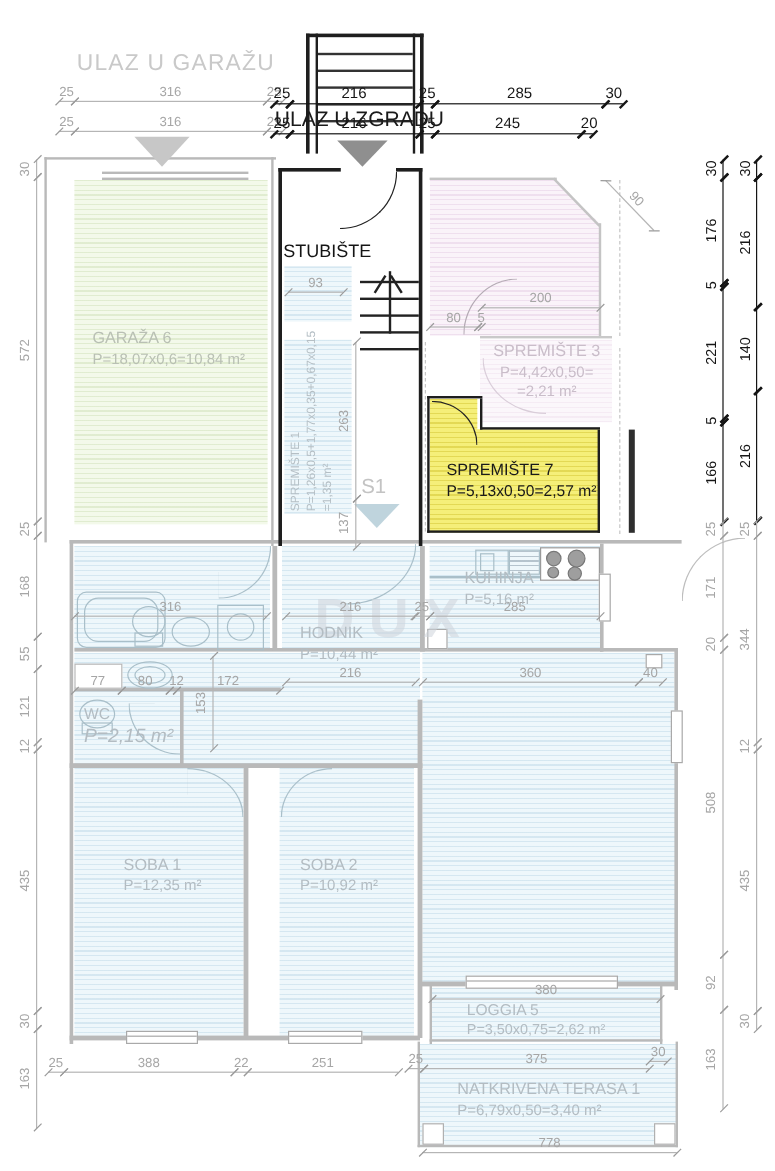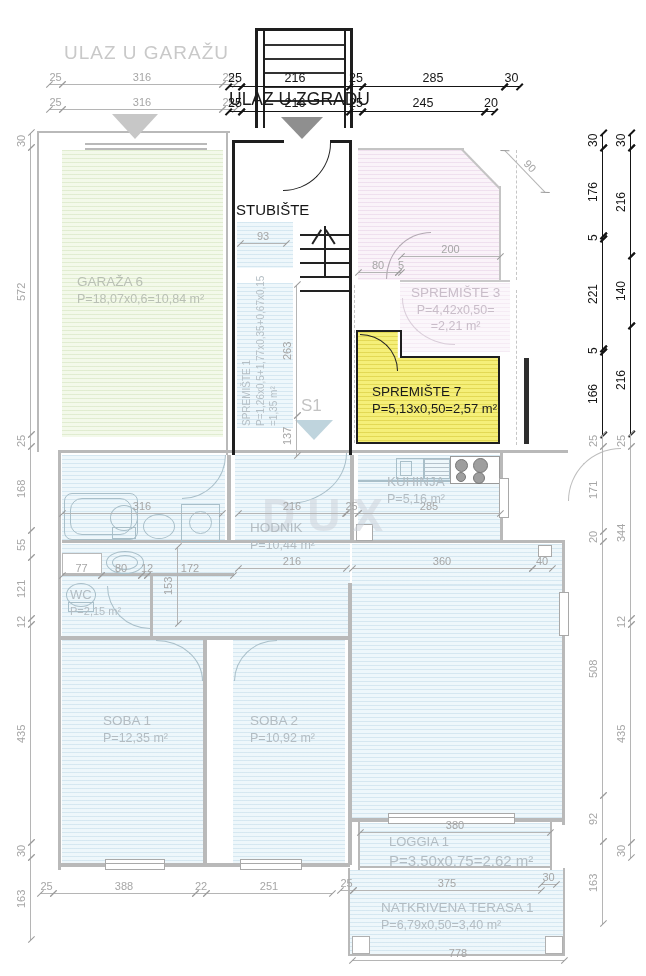--- a/index.html
+++ b/index.html
@@ -460,37 +460,37 @@
     <span class="ar">P=10,44 m²</span>
   </div>
 
   <div class="abs rl" style="left:387px;top:473px;">
     <span>KUHINJA</span>
     <span class="ar">P=5,16 m²</span>
   </div>
 
   <div class="abs rl" style="left:70px;top:587px;font-size:13px;">
     <span>WC</span>
-    <span class="ar" style="font-size:11px;">P=2,15 m²</span>
+    <span class="ar" style="font-size:16px;font-style:italic;">P=2,15 m²</span>
   </div>
 
   <div class="abs rl" style="left:103px;top:712px;">
     <span>SOBA 1</span>
     <span class="ar">P=12,35 m²</span>
   </div>
 
   <div class="abs rl" style="left:250px;top:712px;">
     <span>SOBA 2</span>
     <span class="ar">P=10,92 m²</span>
   </div>
 
 
   <div class="abs rl" style="left:389px;top:834px;font-size:13px;">
-    <span>LOGGIA 1</span>
-    <span class="ar" style="font-size:15px;">P=3,50x0,75=2,62 m²</span>
+    <span>LOGGIA 5</span>
+    <span class="ar" style="font-size:12px;">P=3,50x0,75=2,62 m²</span>
   </div>
 
   <div class="abs rl" style="left:381px;top:899px;">
     <span>NATKRIVENA TERASA 1</span>
     <span class="ar">P=6,79x0,50=3,40 m²</span>
   </div>
 
 </div>
 
 </body></html>

